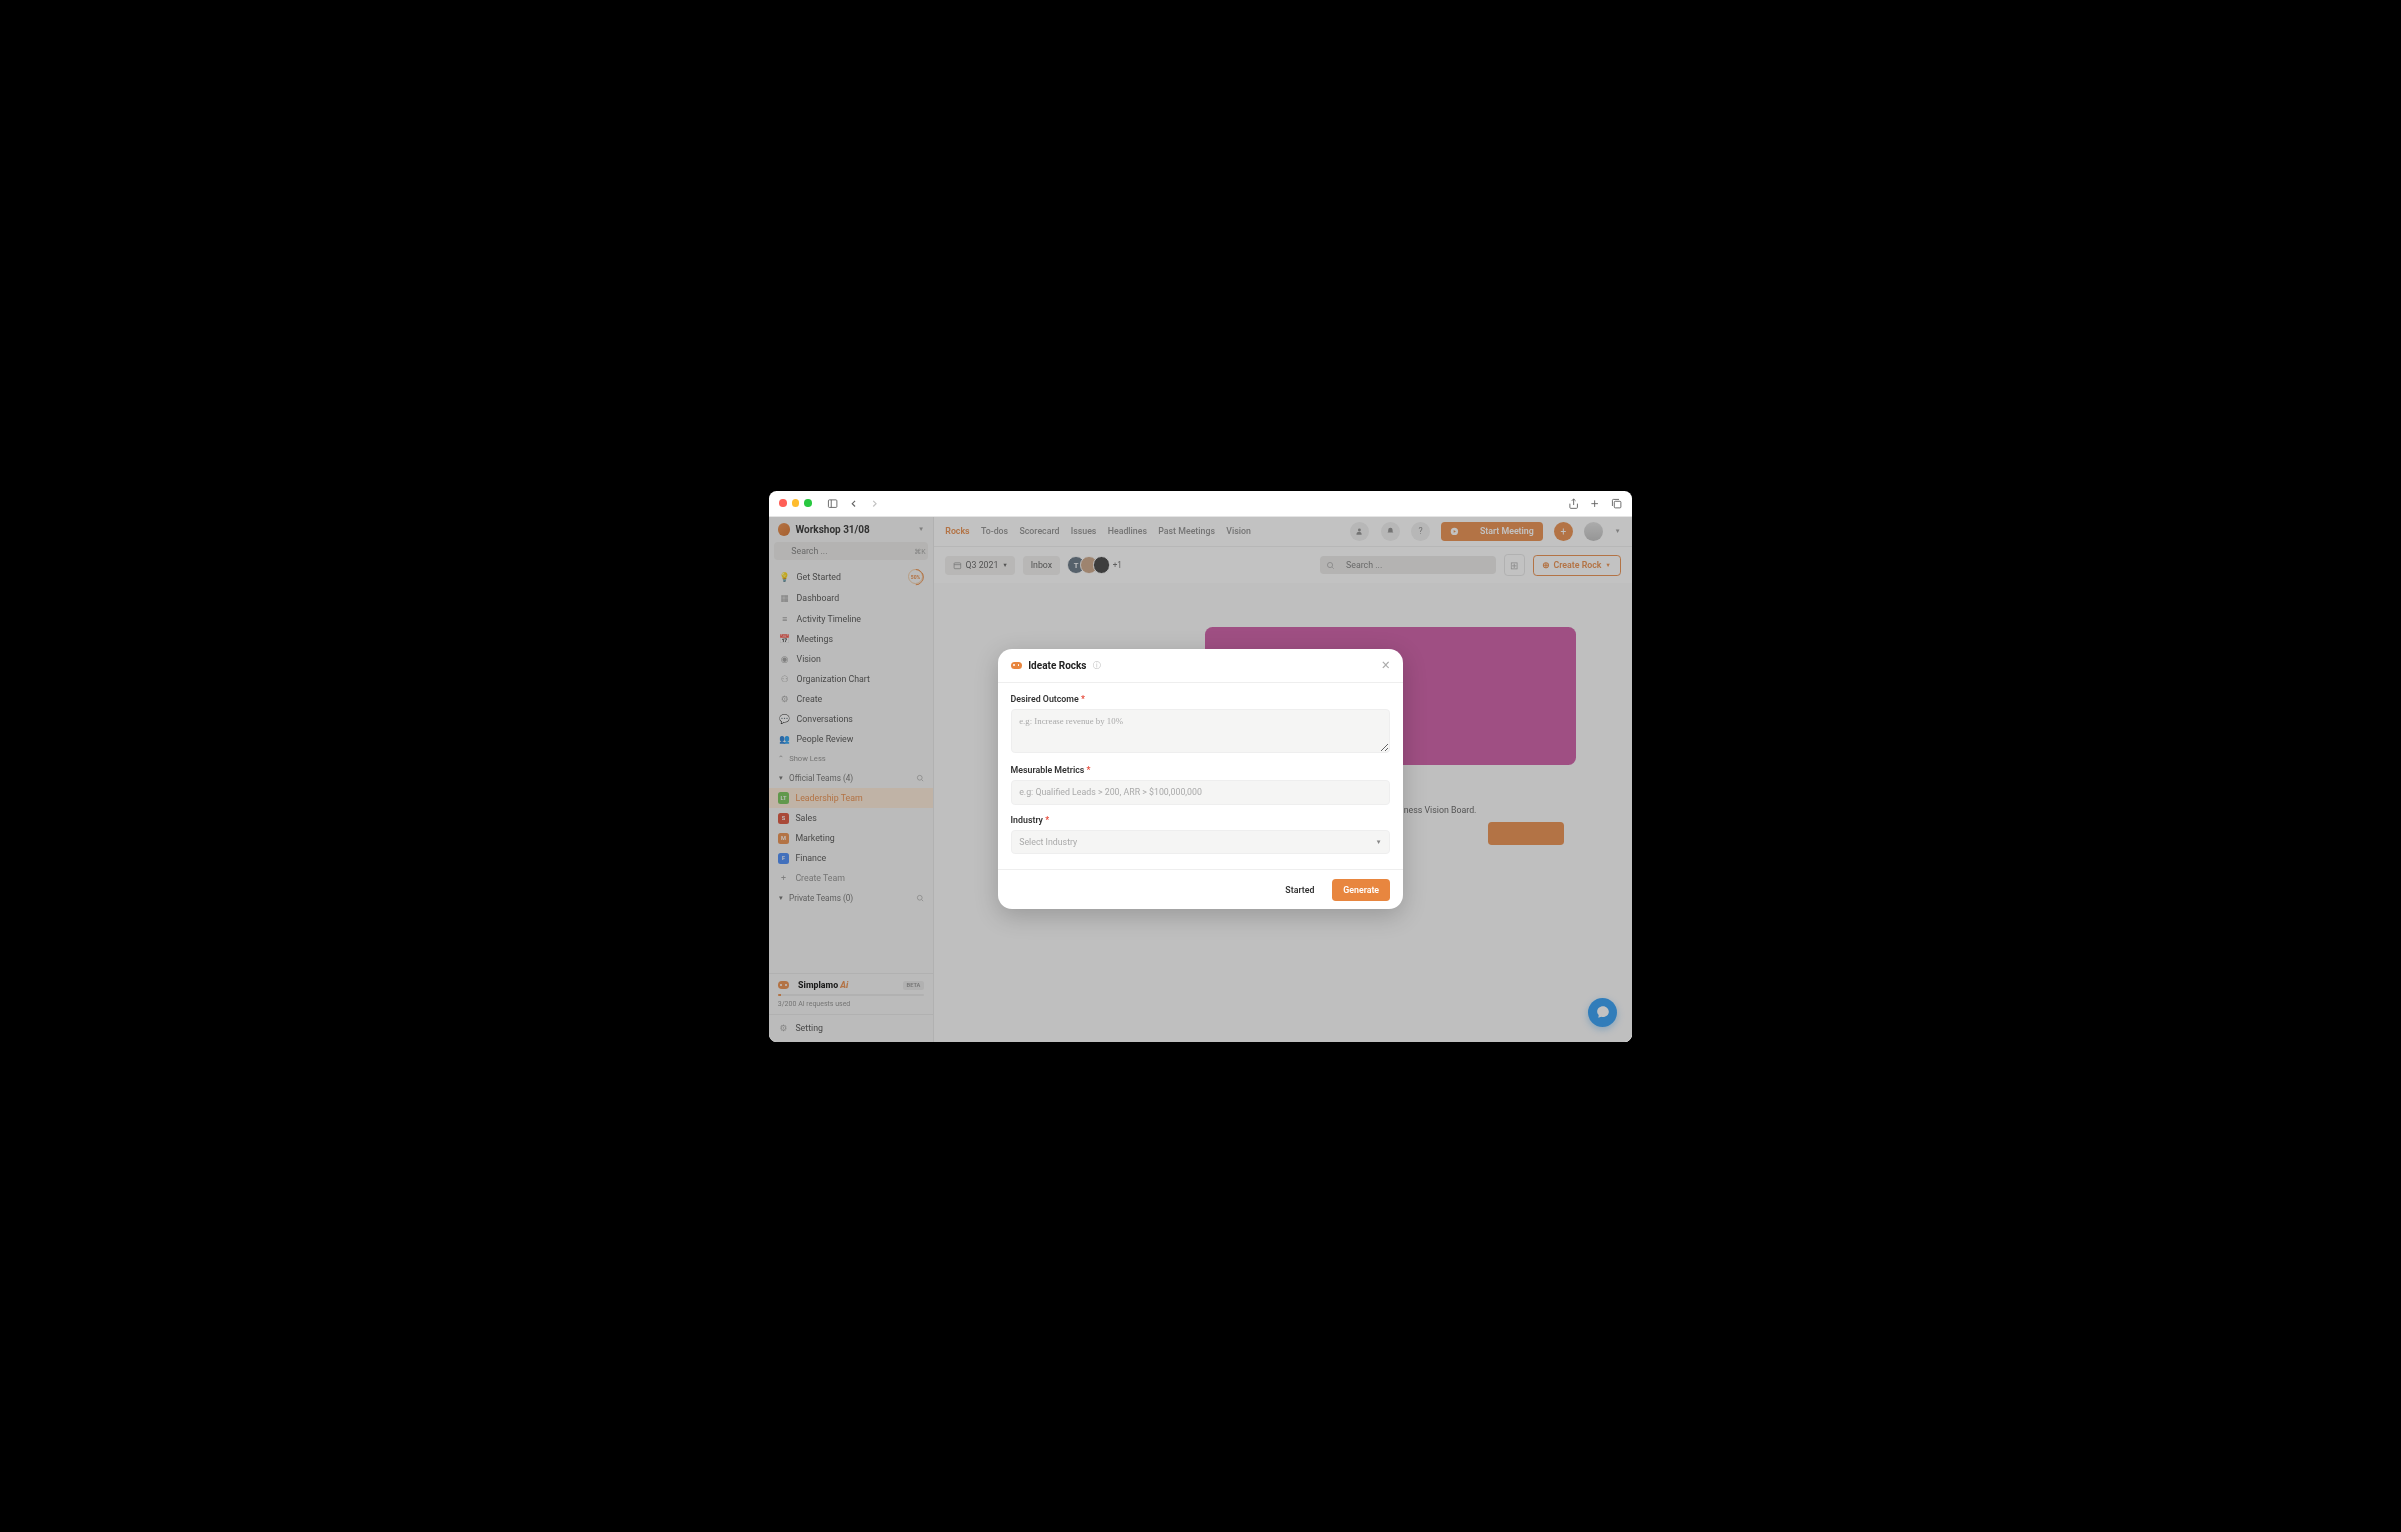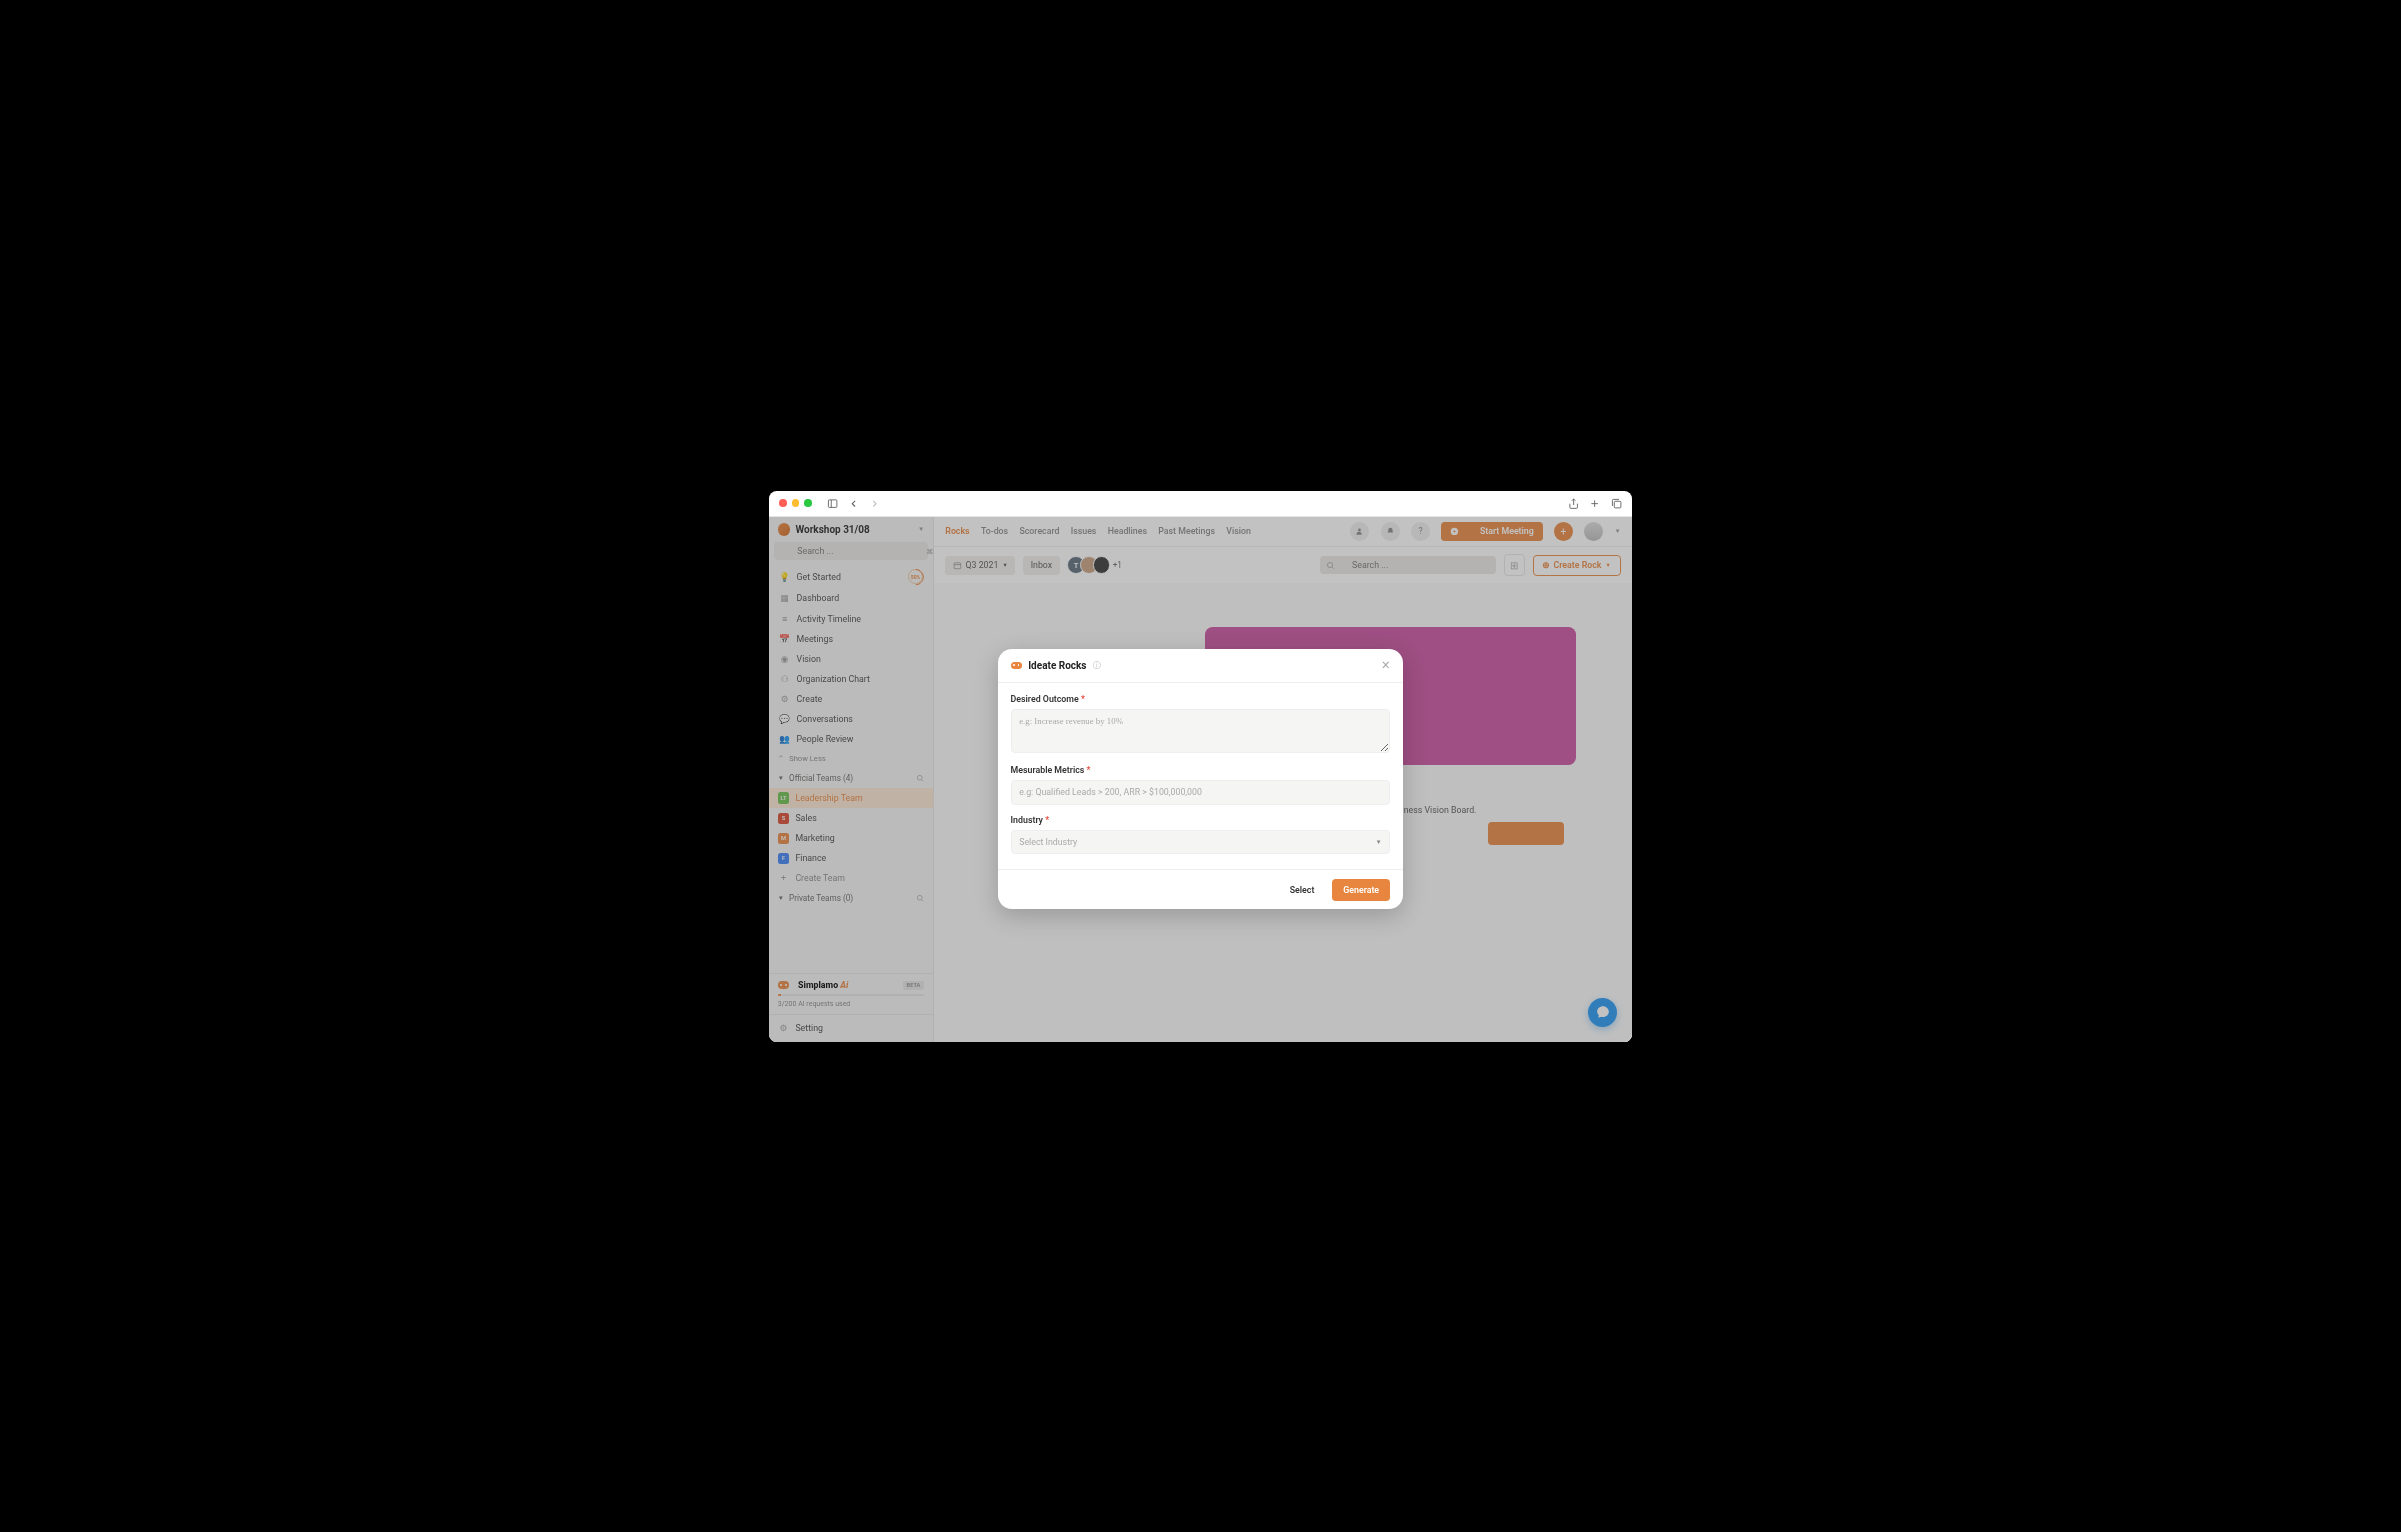--- a/index.html
+++ b/index.html
@@ -11,21 +11,21 @@
 .dot.r{background:#ff5f57}.dot.y{background:#febc2e}.dot.g{background:#28c840}
 .tb-group{display:flex;gap:10px;align-items:center;margin-left:10px;color:#888}
 .tb-spacer{flex:1}
 .tb-icon{width:11.3px;height:11.3px;color:#666}
 .app{flex:1;display:flex;position:relative;overflow:hidden}
 .sidebar{width:165px;background:#f5f5f4;border-right:0.6px solid #e5e5e5;display:flex;flex-direction:column;height:100%}
 .ws-header{display:flex;align-items:center;padding:6.3px 8.8px;gap:5px}
 .ws-logo{width:12.6px;height:12.6px;border-radius:50%;background:linear-gradient(135deg,#e8863f,#d56a1f)}
 .ws-title{font-weight:700;font-size:10px;color:#222;flex:1}
 .ws-caret{color:#999;font-size:6.3px}
-.search-row{display:flex;align-items:flex-end;background:#eae9e7;margin:0 5px 5px;border-radius:3.8px;padding:3.8px 6.3px;gap:17px}
+.search-row{display:flex;align-items:flex-end;background:#eae9e7;margin:0 5px 5px;border-radius:3.8px;padding:3.8px 6.3px;gap:11px}
 .search-row input{border:none;background:transparent;outline:none;flex:1;font-size:8.8px;color:#666}
 .kbd{font-size:7px;color:#999;background:transparent}
 .nav{padding:0 5px}
 .nav-item{display:flex;align-items:center;gap:6.3px;padding:4.4px 5px;border-radius:3.8px;font-size:8.8px;color:#444;cursor:pointer}
 .nav-icon{width:11.3px;height:11.3px;display:flex;align-items:center;justify-content:center;color:#999}
 .progress-ring{width:15px;height:15px;border-radius:50%;border:1.3px solid #f0c79e;display:flex;align-items:center;justify-content:center;font-size:5px;color:#e8863f;font-weight:700;margin-left:auto;position:relative}
 .progress-ring::before{content:"";position:absolute;inset:-1.3px;border-radius:50%;border:1.3px solid #e8863f;border-left-color:transparent;border-bottom-color:transparent;transform:rotate(45deg)}
 .show-less{display:flex;align-items:center;gap:5px;padding:5px 8.8px;font-size:7.6px;color:#888;cursor:pointer}
 .section-head{display:flex;align-items:center;gap:5px;padding:5px 8.8px;font-size:8.2px;color:#666}
 .team-item{display:flex;align-items:center;gap:6.3px;padding:4.4px 8.8px;font-size:8.8px;color:#444;cursor:pointer}
@@ -345,20 +345,20 @@
           </div>
           <div class="field">
             <label class="label"><span>Industry</span> <span class="req">*</span></label>
             <div class="sel">
               <span>Select Industry</span>
               <span style="font-size:6.3px;color:#888">▼</span>
             </div>
           </div>
         </div>
         <div class="modal-foot">
-          <button class="btn-cancel">Select</button>
+          <button class="btn-cancel">Started</button>
           <button class="btn-gen">Generate</button>
         </div>
       </div>
     </div>
   </div>
 </div>
 
 
 </body></html>

